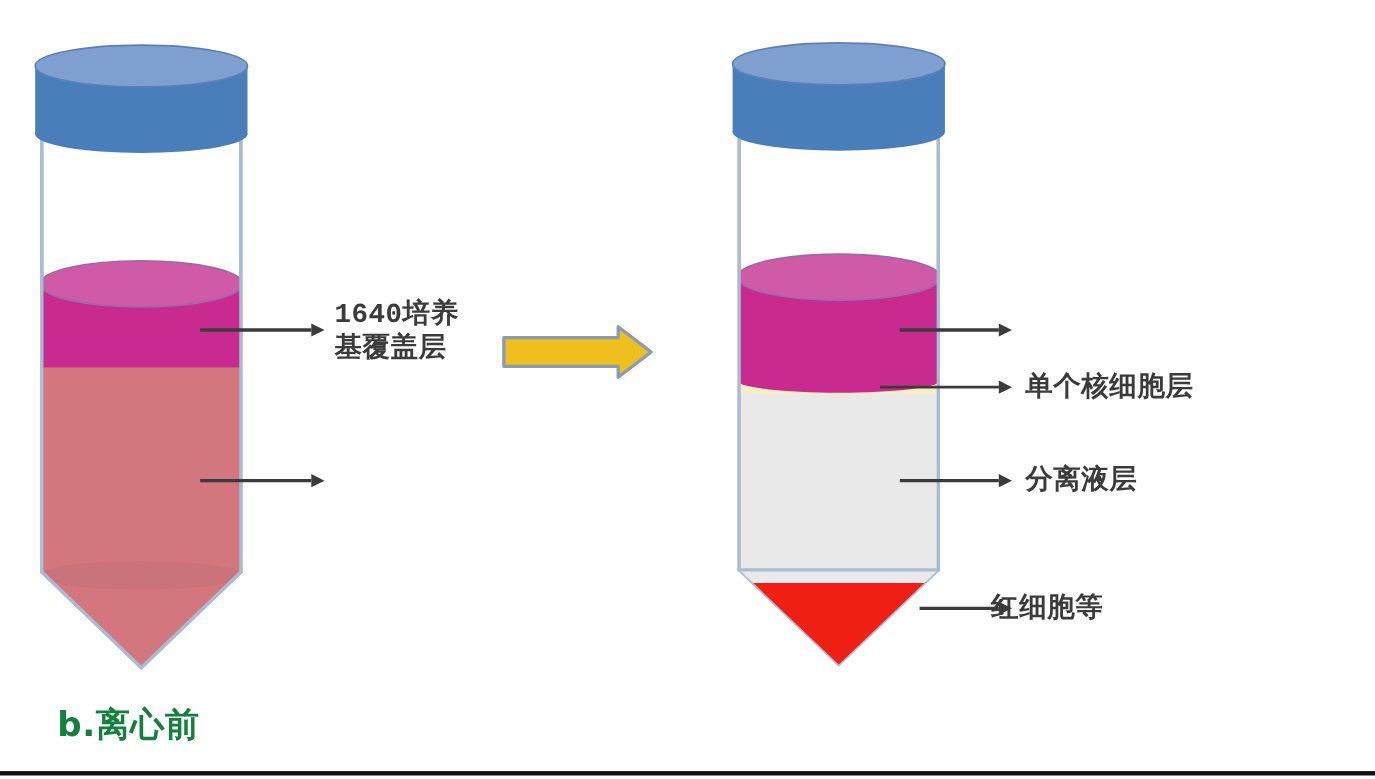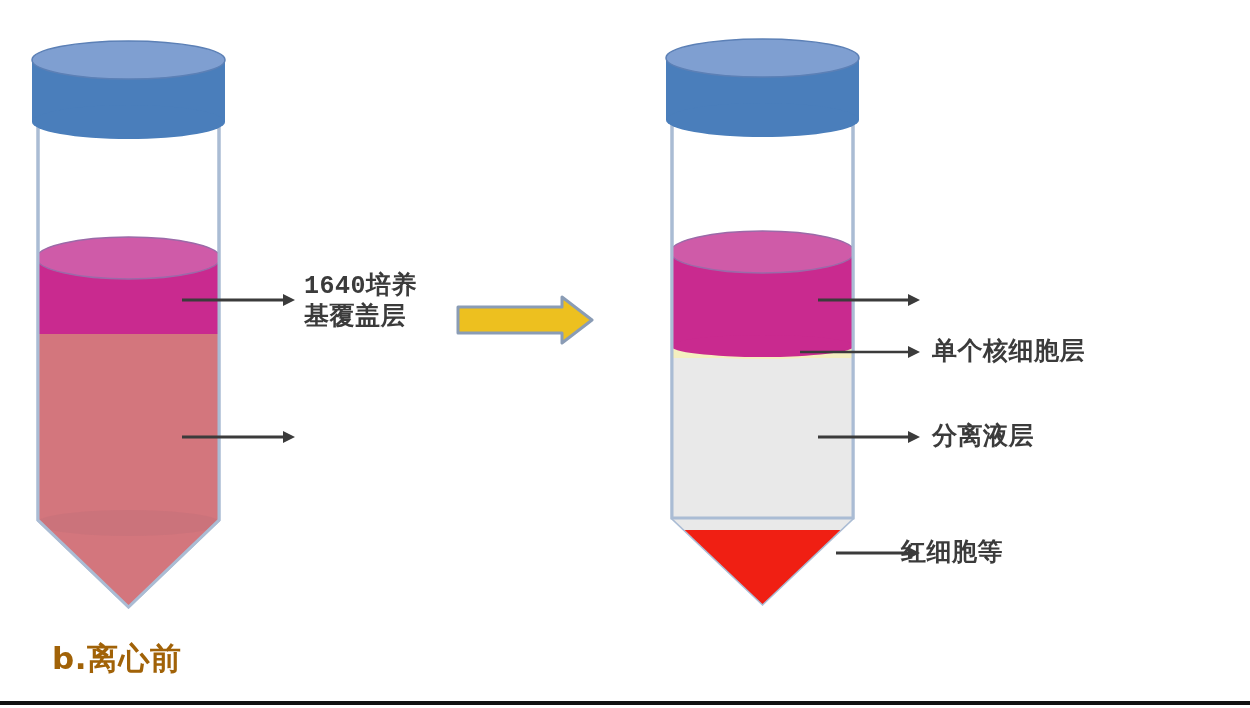--- a/index.html
+++ b/index.html
@@ -29,21 +29,21 @@
     color: #3b3b3b;
     font-weight: bold;
     font-size: 25px;
     line-height: 1.22;
     letter-spacing: 0.5px;
     white-space: pre-line;
     font-family: Liberation Mono, monospace;
   }
   .caption {
     position: absolute;
-    color: #a16207;
+    color: #15803d;
     font-weight: bold;
     font-size: 31px;
     letter-spacing: 0.5px;
     font-family: "DejaVu Sans", "Liberation Sans", sans-serif;
   }
   .bottom-rule {
     position: absolute;
     left: 0;
     bottom: 3px;
     width: 1250px;

